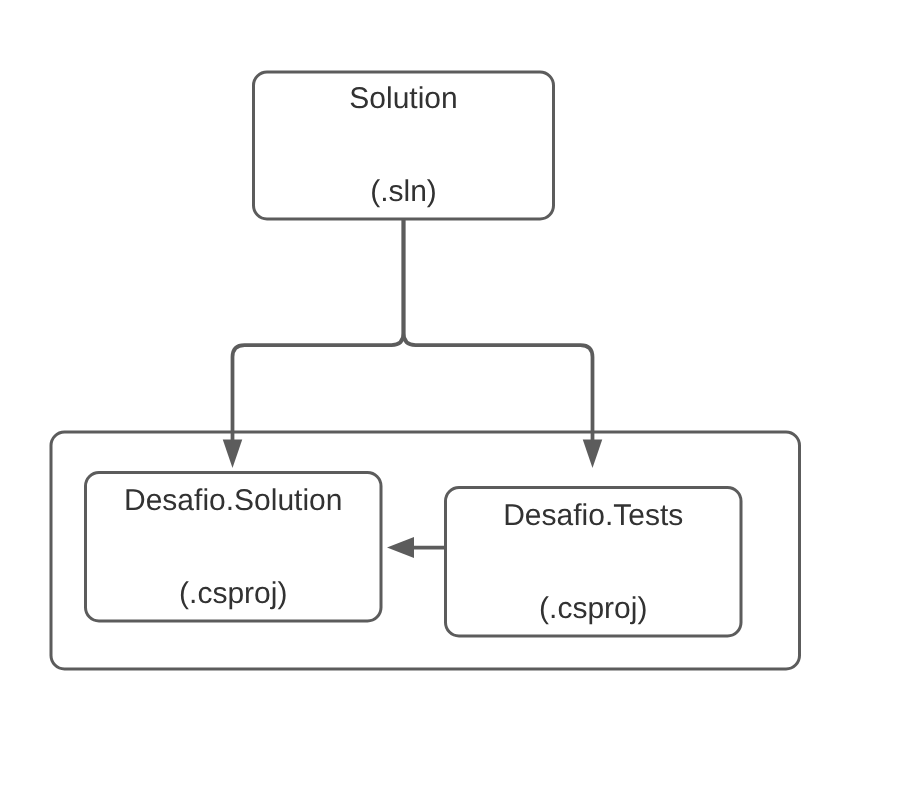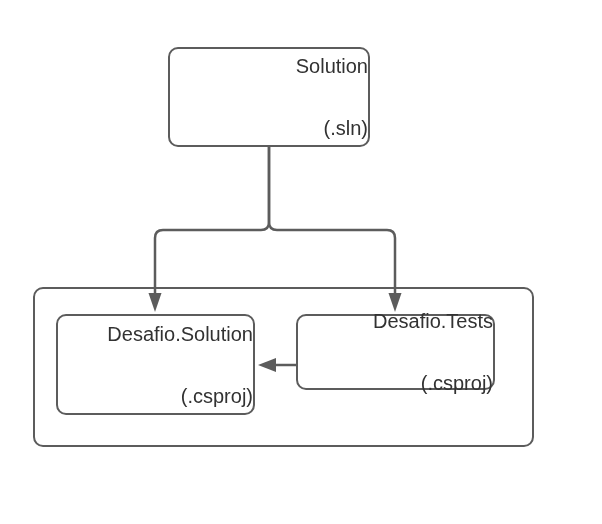--- a/index.html
+++ b/index.html
@@ -18,38 +18,38 @@
   .node {
     position: absolute;
     box-sizing: border-box;
     border: 2.5px solid var(--stroke, #5c5c5c);
     border-radius: 10px;
     background: var(--node-fill, #ffffff);
   }
   .label-box {
     display: flex;
     flex-direction: column;
-    align-items: flex-end;
+    align-items: center;
     justify-content: center;
     text-align: center;
     color: var(--text, #323232);
     font-size: 20px;
     line-height: 26px;
     gap: 36px;
   }
   .outer-box {
     left: 33px;
     top: 287px;
     width: 501px;
     height: 160px;
     background: transparent;
   }
   .solution-box { left: 168px; top: 47px;  width: 202px; height: 100px; }
   .console-box  { left: 56px;  top: 314px; width: 199px; height: 101px; }
-  .tests-box    { left: 296px; top: 314px; width: 199px; height: 76px; }
+  .tests-box    { left: 296px; top: 324px; width: 199px; height: 101px; }
   .edge-layer {
     position: absolute;
     left: 0;
     top: 0;
     width: 602px;
     height: 524px;
   }
   .edge {
     fill: none;
     stroke: var(--stroke, #5c5c5c);

